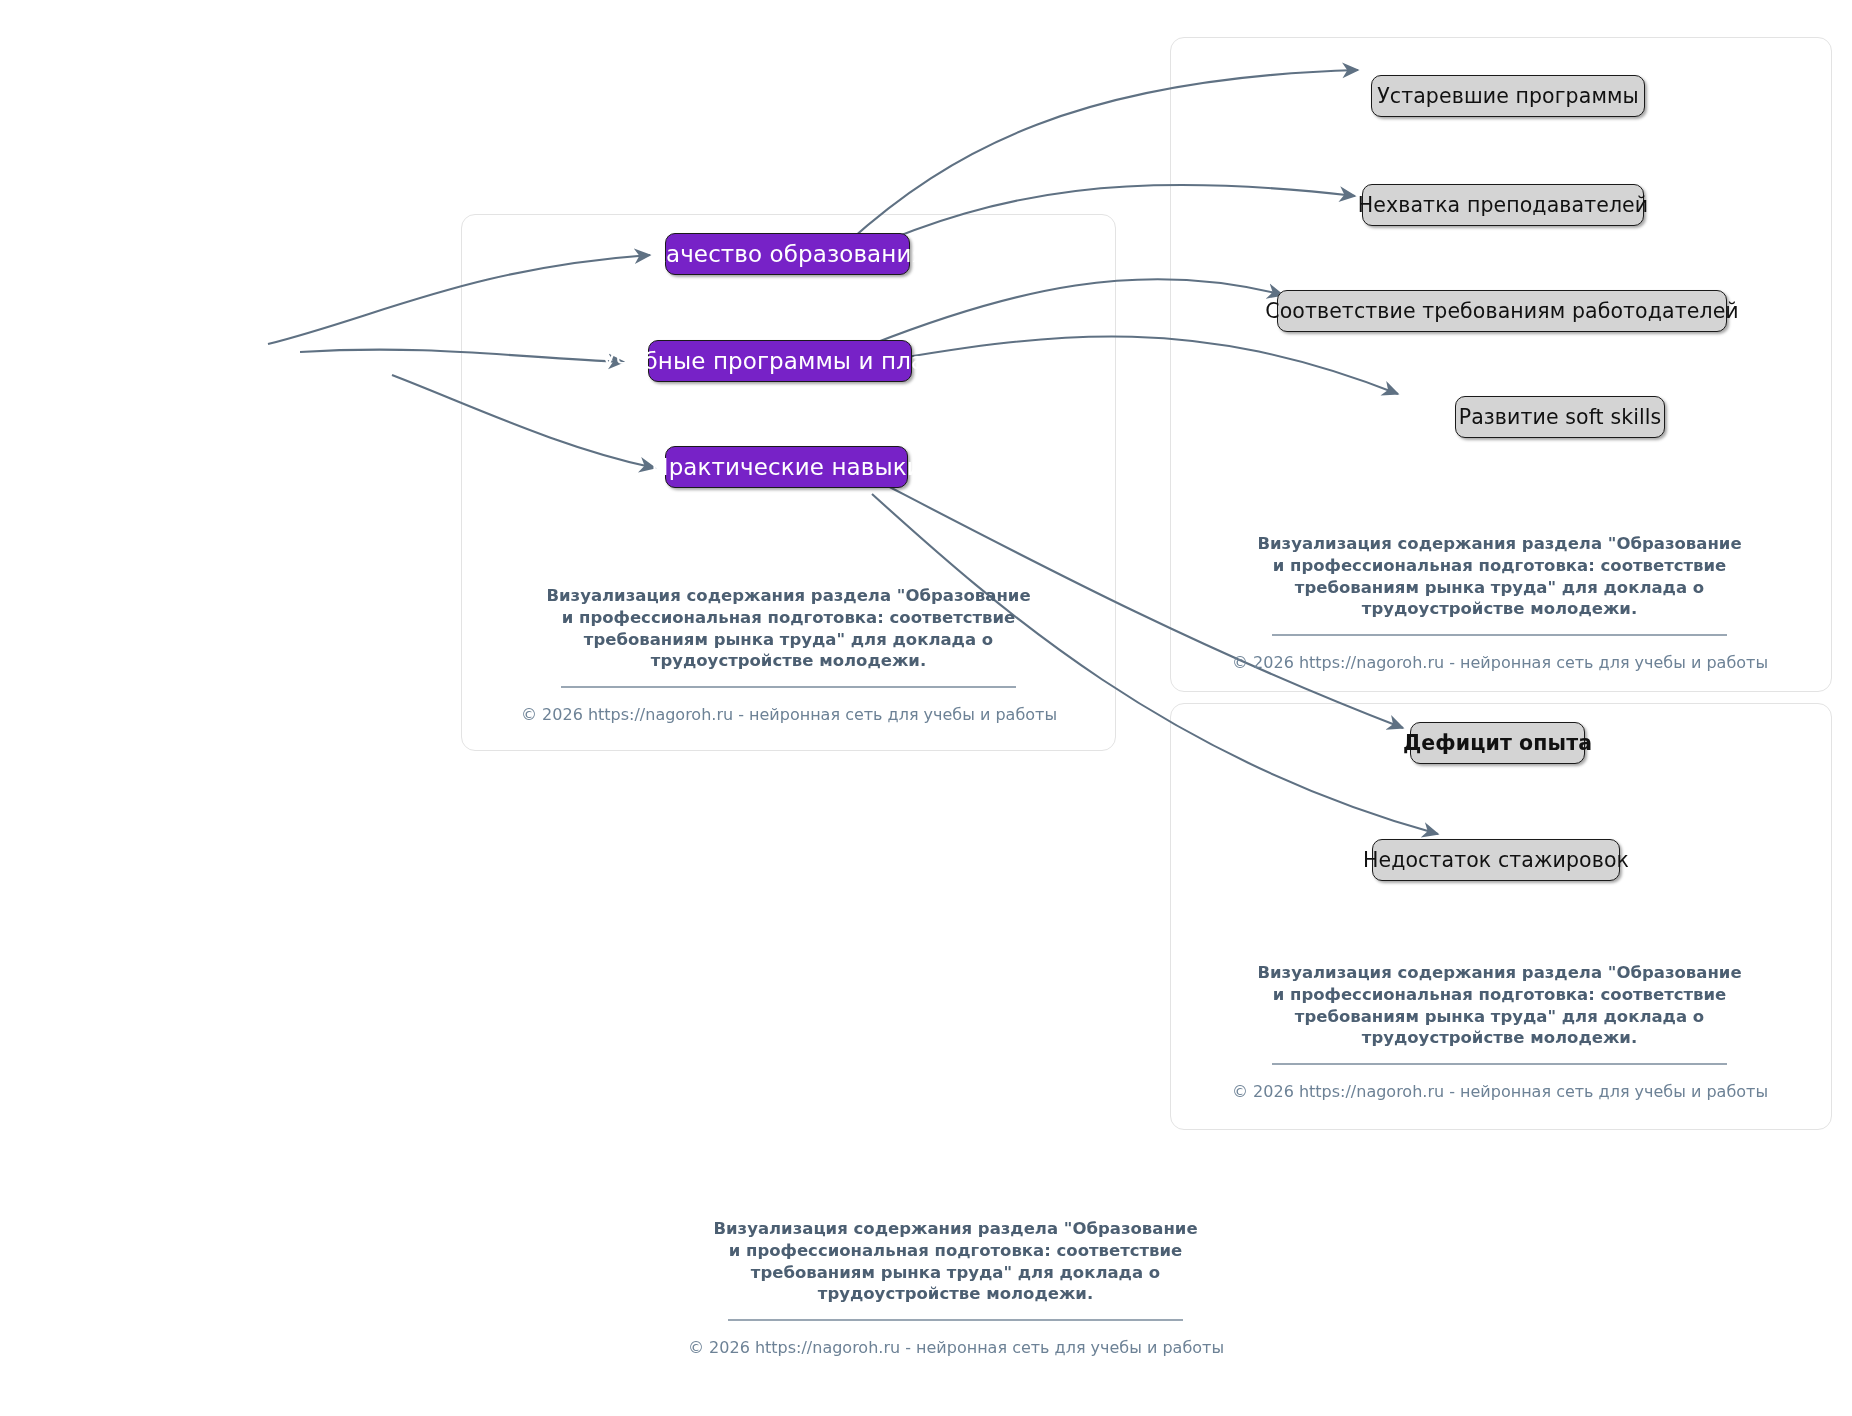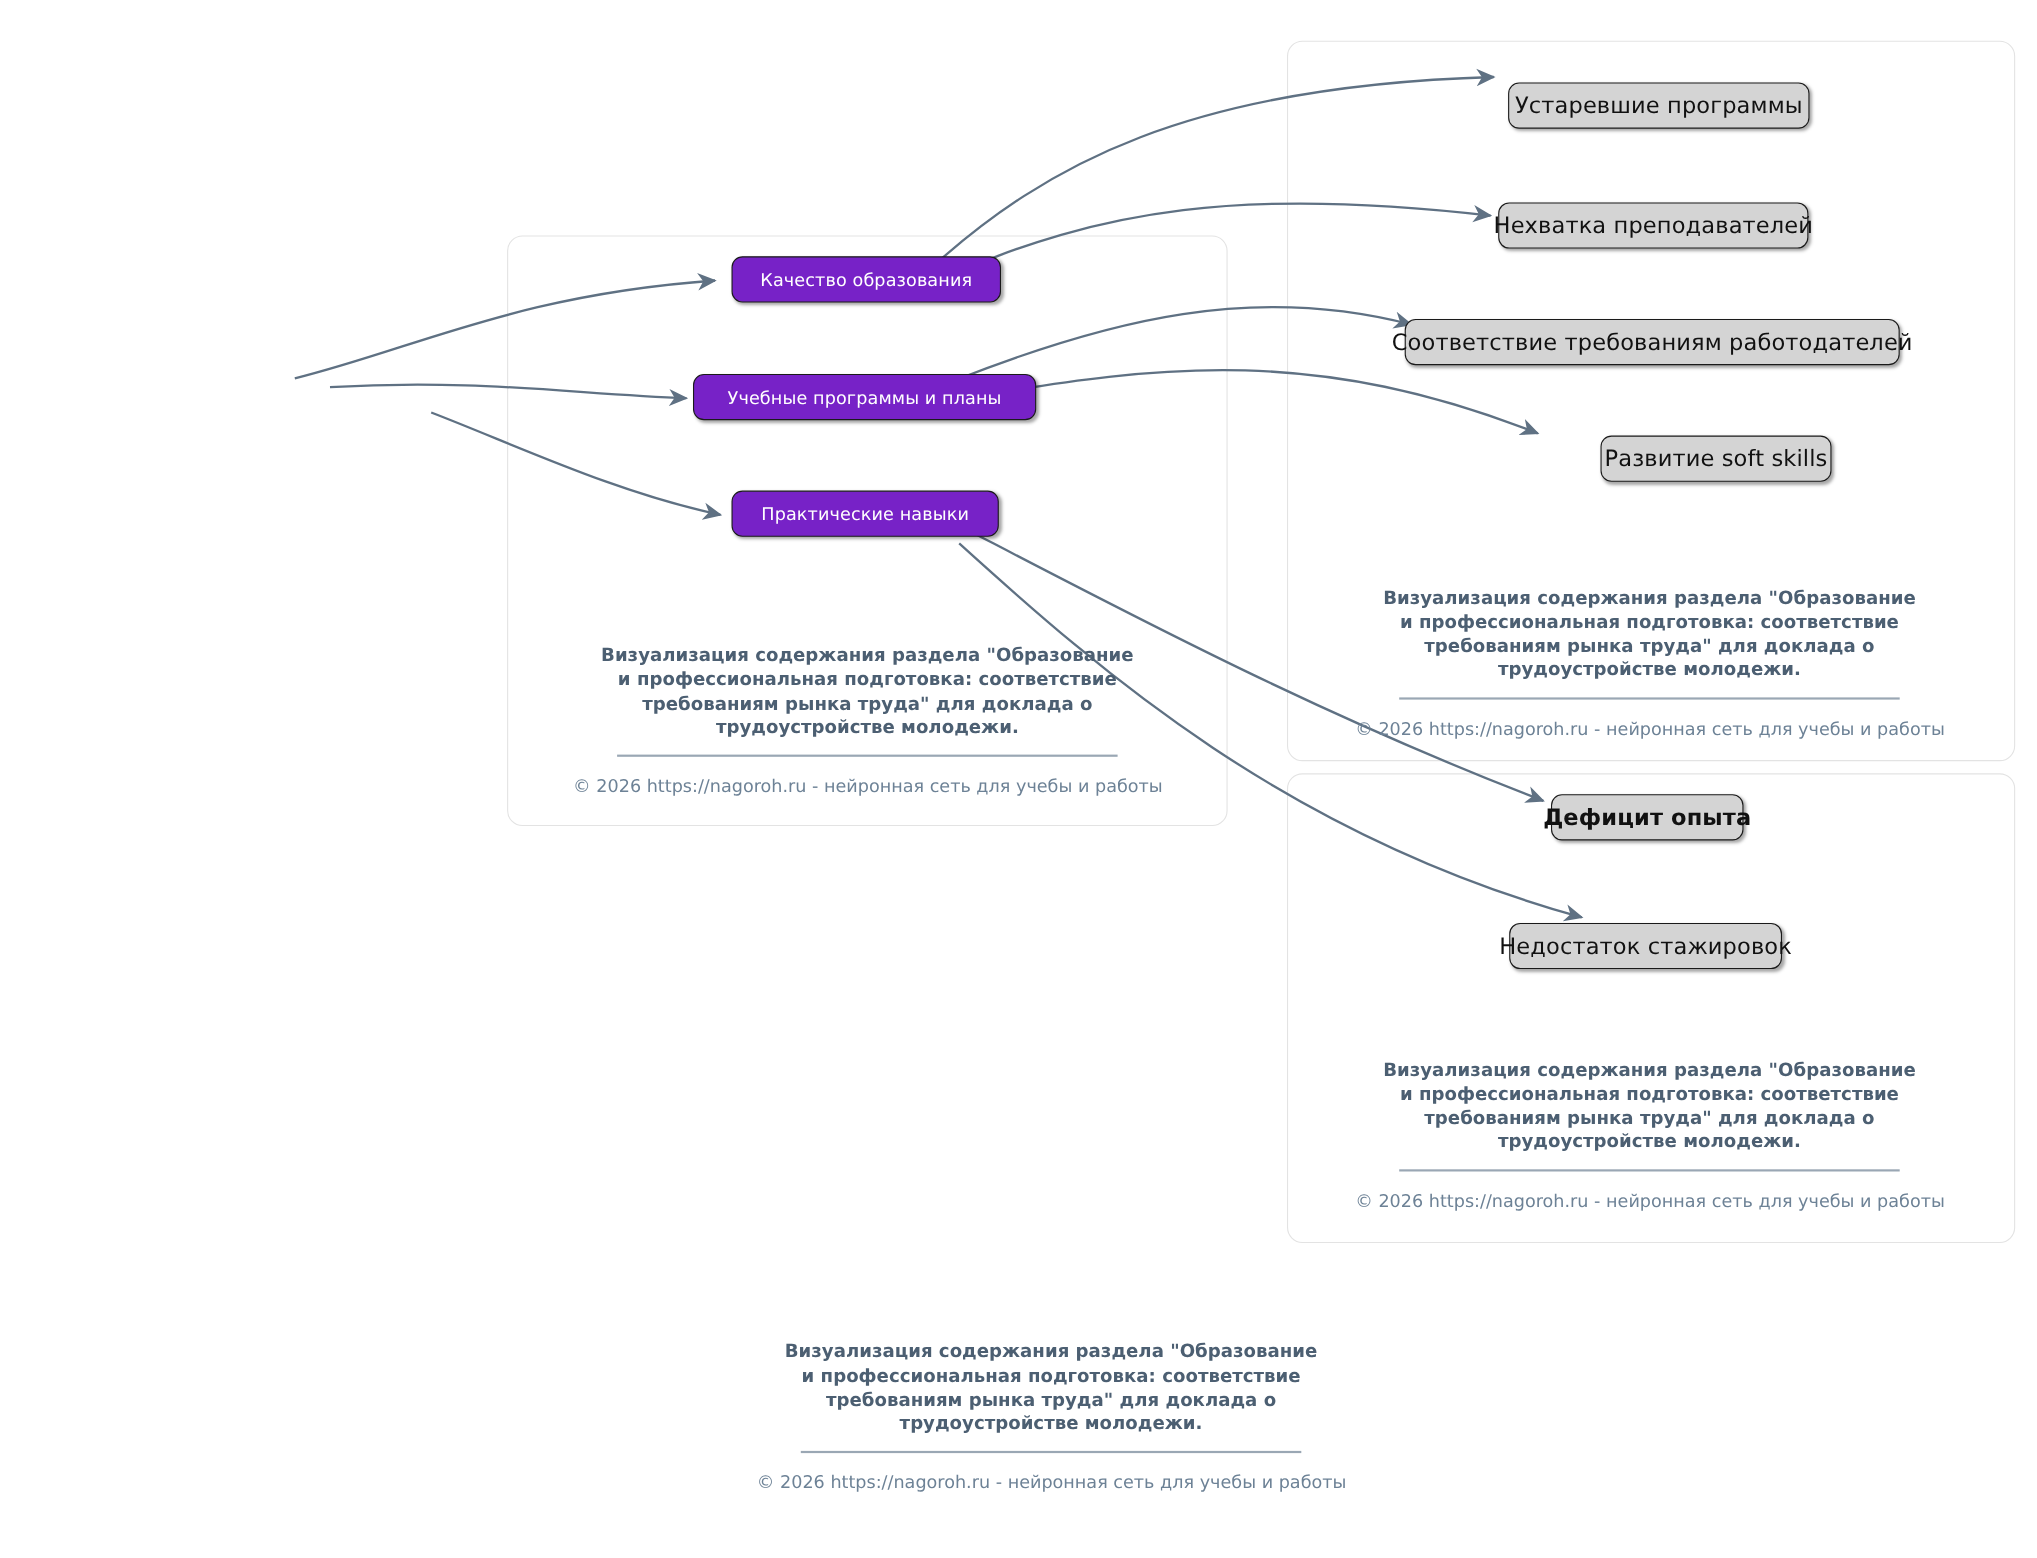--- a/index.html
+++ b/index.html
@@ -33,21 +33,21 @@
     background:#74a82a;
     border:1.6px solid #1a1a1a;
     color:#121212;
     font-size:20.5px;
     padding:0 16px;
   }
   .node-branch{
     background:#7722c7;
     border:1.6px solid #1a1a1a;
     color:#ffffff;
-    font-size:16px;
+    font-size:23px;
     padding:0 16px;
   }
   .node-leaf{
     background:#d4d4d4;
     border:1.6px solid #1a1a1a;
     color:#111111;
     font-size:20.5px;
     padding:0 16px;
   }
 
@@ -99,21 +99,21 @@
       <path d="M 880,482 C 1030,560 1200,650 1403,728"></path>
       <path d="M 872,494 C 1000,610 1170,760 1438,834"></path>
     </g>
   </svg>
 
 
   <div class="node node-branch" style="left:665px;top:233px;width:245px;height:42px;">
     <span>Качество образования</span>
   </div>
 
-  <div class="node node-branch" style="left:630px;top:340px;width:312px;height:42px;">
+  <div class="node node-branch" style="left:648px;top:340px;width:264px;height:42px;">
     <span>Учебные программы и планы</span>
   </div>
 
   <div class="node node-branch" style="left:665px;top:446px;width:243px;height:42px;">
     <span>Практические навыки</span>
   </div>
 
   <div class="node node-leaf" style="left:1371px;top:75px;width:274px;height:42px;">
     <span>Устаревшие программы</span>
   </div>

